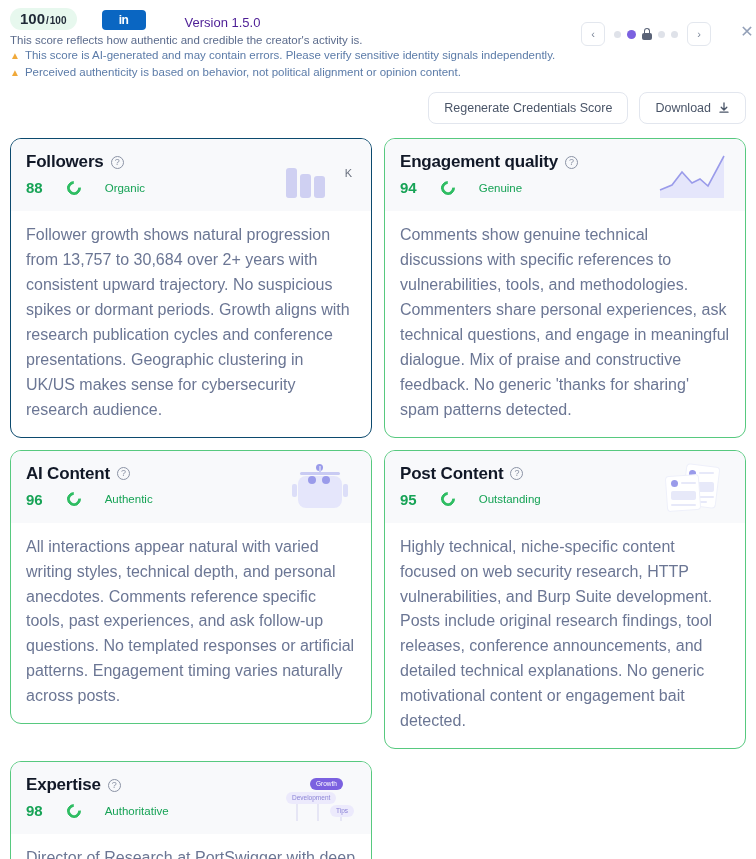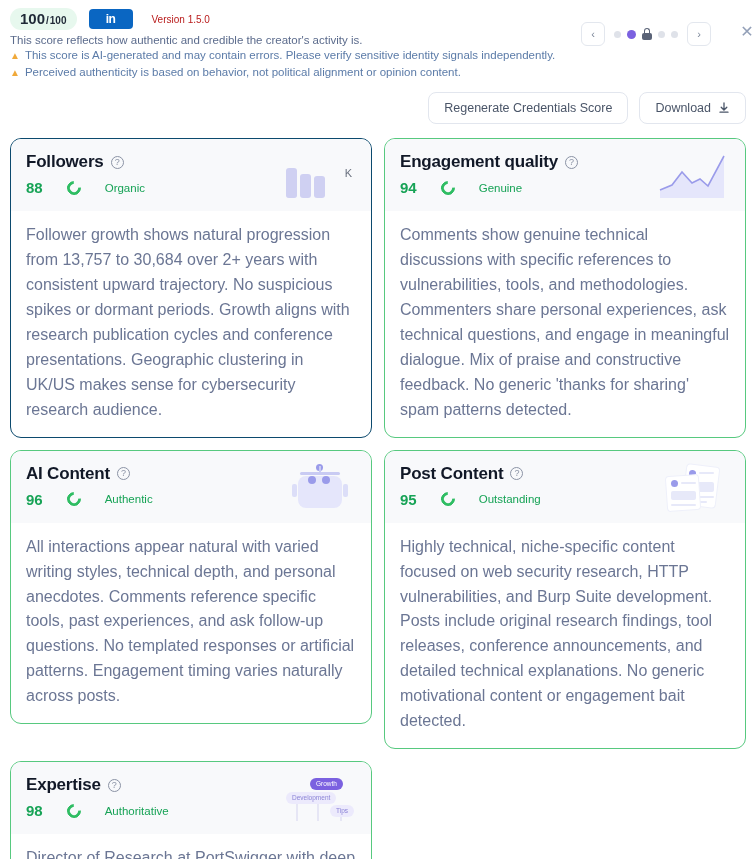--- a/index.html
+++ b/index.html
@@ -6,37 +6,37 @@
   body {
     width: 756px; height: 859px;
     background: #ffffff;
     font-family: "Liberation Sans", sans-serif;
     color: #1f2937;
     overflow: hidden;
   }
 
   
   .header { padding: 8px 10px 0 10px; position: relative; }
-  .title-row { display: flex; align-items: center; gap: 12px; }
+  .title-row { display: flex; align-items: flex-end; gap: 25px; }
   .score-pill {
     background: #e7f8ee; color: #1f2937;
     border-radius: 12px; padding: 3px 10px 4px 10px;
     font-size: 15px; font-weight: 700; line-height: 1;
     display: flex; align-items: baseline; gap: 1px;
   }
   .score-pill .den { font-size: 10px; font-weight: 700; }
   .li-icon {
     width: 44px; height: 20px; border-radius: 4px;
     background: #0a66c2; color: #fff;
     font-size: 12px; font-weight: 700;
     display: flex; align-items: center; justify-content: center;
     letter-spacing: -0.5px;
   }
   .app-title { font-size: 19px; font-weight: 700; color: #111827; letter-spacing: -0.2px; }
-  .app-ver { font-size: 10px; color: #b91c1c; margin-left: 7px; }
+  .app-ver { font-size: 13px; color: #4c1d95; margin-left: 14px; }
 
   .subtitle { font-size: 11.5px; color: #5b6b8c; margin-top: 4px; }
   .warn { font-size: 11.5px; color: #5b7ba8; margin-top: 3px; display: flex; gap: 5px; align-items: flex-start; }
   .warn .tri { color: #f0a93a; font-size: 10px; line-height: 1.35; }
 
   
   .pager {
     position: absolute; top: 22px; left: 581px;
     display: flex; align-items: center; gap: 9px;
   }

